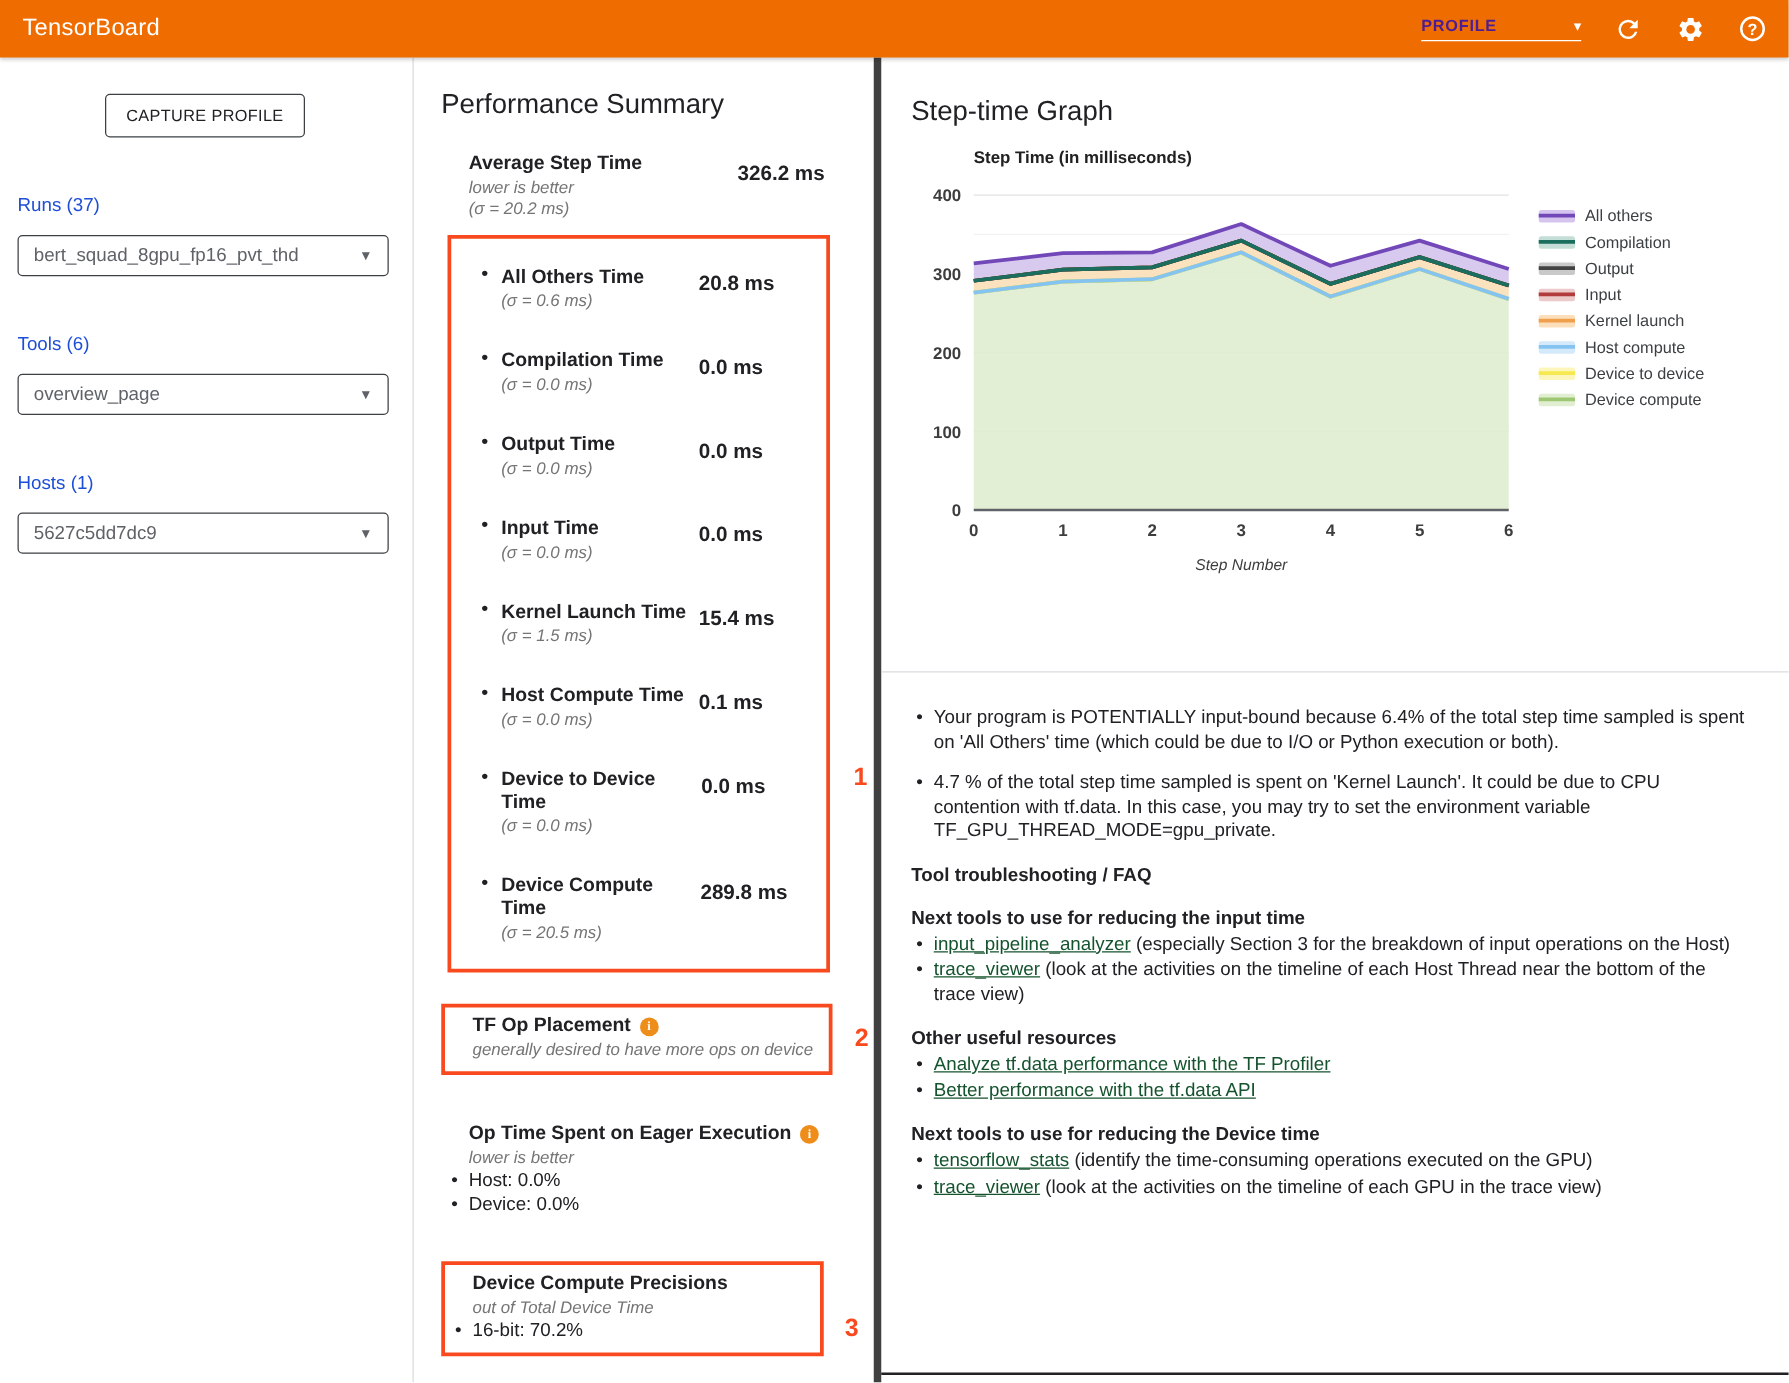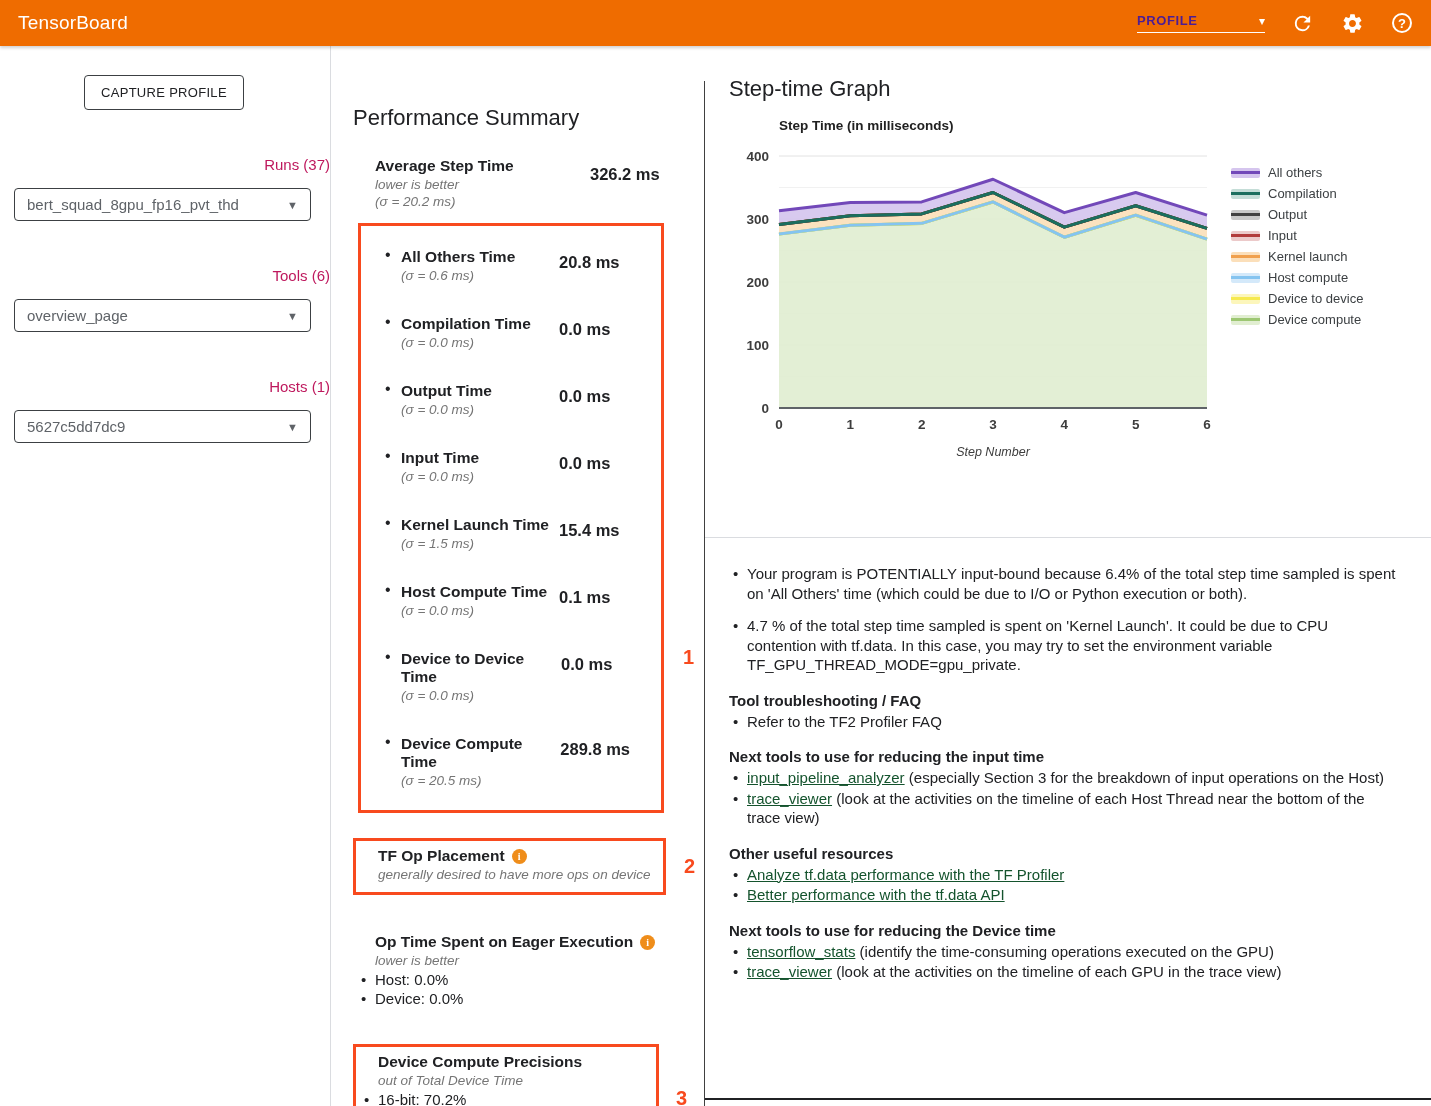--- a/index.html
+++ b/index.html
@@ -16,28 +16,28 @@
      width:128px; border-bottom:1.5px solid #fff; padding-bottom:4px; cursor:pointer; }
   .profile-select .val { color:#4c1d95; font-size:13px; font-weight:700; letter-spacing:.6px; }
   .profile-select .caret { color:#fff; font-size:12px; }
   .hicon { width:26px; height:26px; display:flex; align-items:center; justify-content:center; cursor:pointer; }
   .help-circle { width:20px; height:20px; border:2px solid #fff; border-radius:50%;
      color:#fff; font-size:13px; font-weight:700; display:flex; align-items:center; justify-content:center; }
 
   
   .page { display:flex; height:1060px; }
   .sidebar { width:331px; border-right:1px solid #dadce0; padding:29px 0 0 14px; }
-  .middle { width:374px; border-right:1px solid #404040; padding:24px 0 0 22px; position:relative;margin-top:35px; }
+  .middle { width:374px; border-right:6px solid #404040; padding:24px 0 0 22px; position:relative; }
   .rightcol { flex:1; position:relative; }
 
   
   .capture { display:block; margin:0 auto 0 70px; background:#fff; border:1px solid #3c4043;
      border-radius:4px; padding:9px 16px; font-size:13px; font-weight:500; letter-spacing:.3px;
      color:#202124; cursor:pointer; font-family:inherit; }
-  .flabel { font-size:15px; color:#be185d; margin-top:46px;text-align:right; }
+  .flabel { font-size:15px; color:#1d4ed8; margin-top:46px; }
   .select { margin-top:15px; width:297px; height:33px; border:1px solid #3c4043; border-radius:4px;
      display:flex; align-items:center; justify-content:space-between; padding:0 12px; cursor:pointer; }
   .select .sval { font-size:15px; color:#5f6368; white-space:nowrap; overflow:hidden; }
   .select .scaret { color:#5f6368; font-size:11px; }
 
   
   h1.cardtitle { font-size:22px; font-weight:400; color:#202124; }
   .avg-row { display:flex; margin:26px 0 14px 22px; width:310px; }
   .lblname { font-size:15.5px; font-weight:700; }
   .lblnote, .lblsig { font-size:13.5px; font-style:italic; color:#757575; margin-top:2px; }
@@ -344,23 +344,20 @@
     </div>
 
     <div class="rec-card">
       <ul class="rec-list" id="rec-bullets">
           <li><span>Your program is POTENTIALLY input-bound because 6.4% of the total step time sampled is spent on 'All Others' time (which could be due to I/O or Python execution or both).</span></li>
           <li><span>4.7 % of the total step time sampled is spent on 'Kernel Launch'. It could be due to CPU contention with tf.data. In this case, you may try to set the environment variable TF_GPU_THREAD_MODE=gpu_private.</span></li>
         </ul>
       <div id="rec-sections">
           <div class="rec-sec">
             <div class="rec-sec-h">Tool troubleshooting / FAQ</div>
-            <ul class="rec-list">
-              <li><span>Refer to the TF2 Profiler FAQ</span></li>
-            </ul>
           </div>
           <div class="rec-sec">
             <div class="rec-sec-h">Next tools to use for reducing the input time</div>
             <ul class="rec-list">
               <li><a class="reclink">input_pipeline_analyzer</a><span> (especially Section 3 for the breakdown of input operations on the Host)</span></li>
               <li><a class="reclink">trace_viewer</a><span> (look at the activities on the timeline of each Host Thread near the bottom of the trace view)</span></li>
             </ul>
           </div>
           <div class="rec-sec">
             <div class="rec-sec-h">Other useful resources</div>

